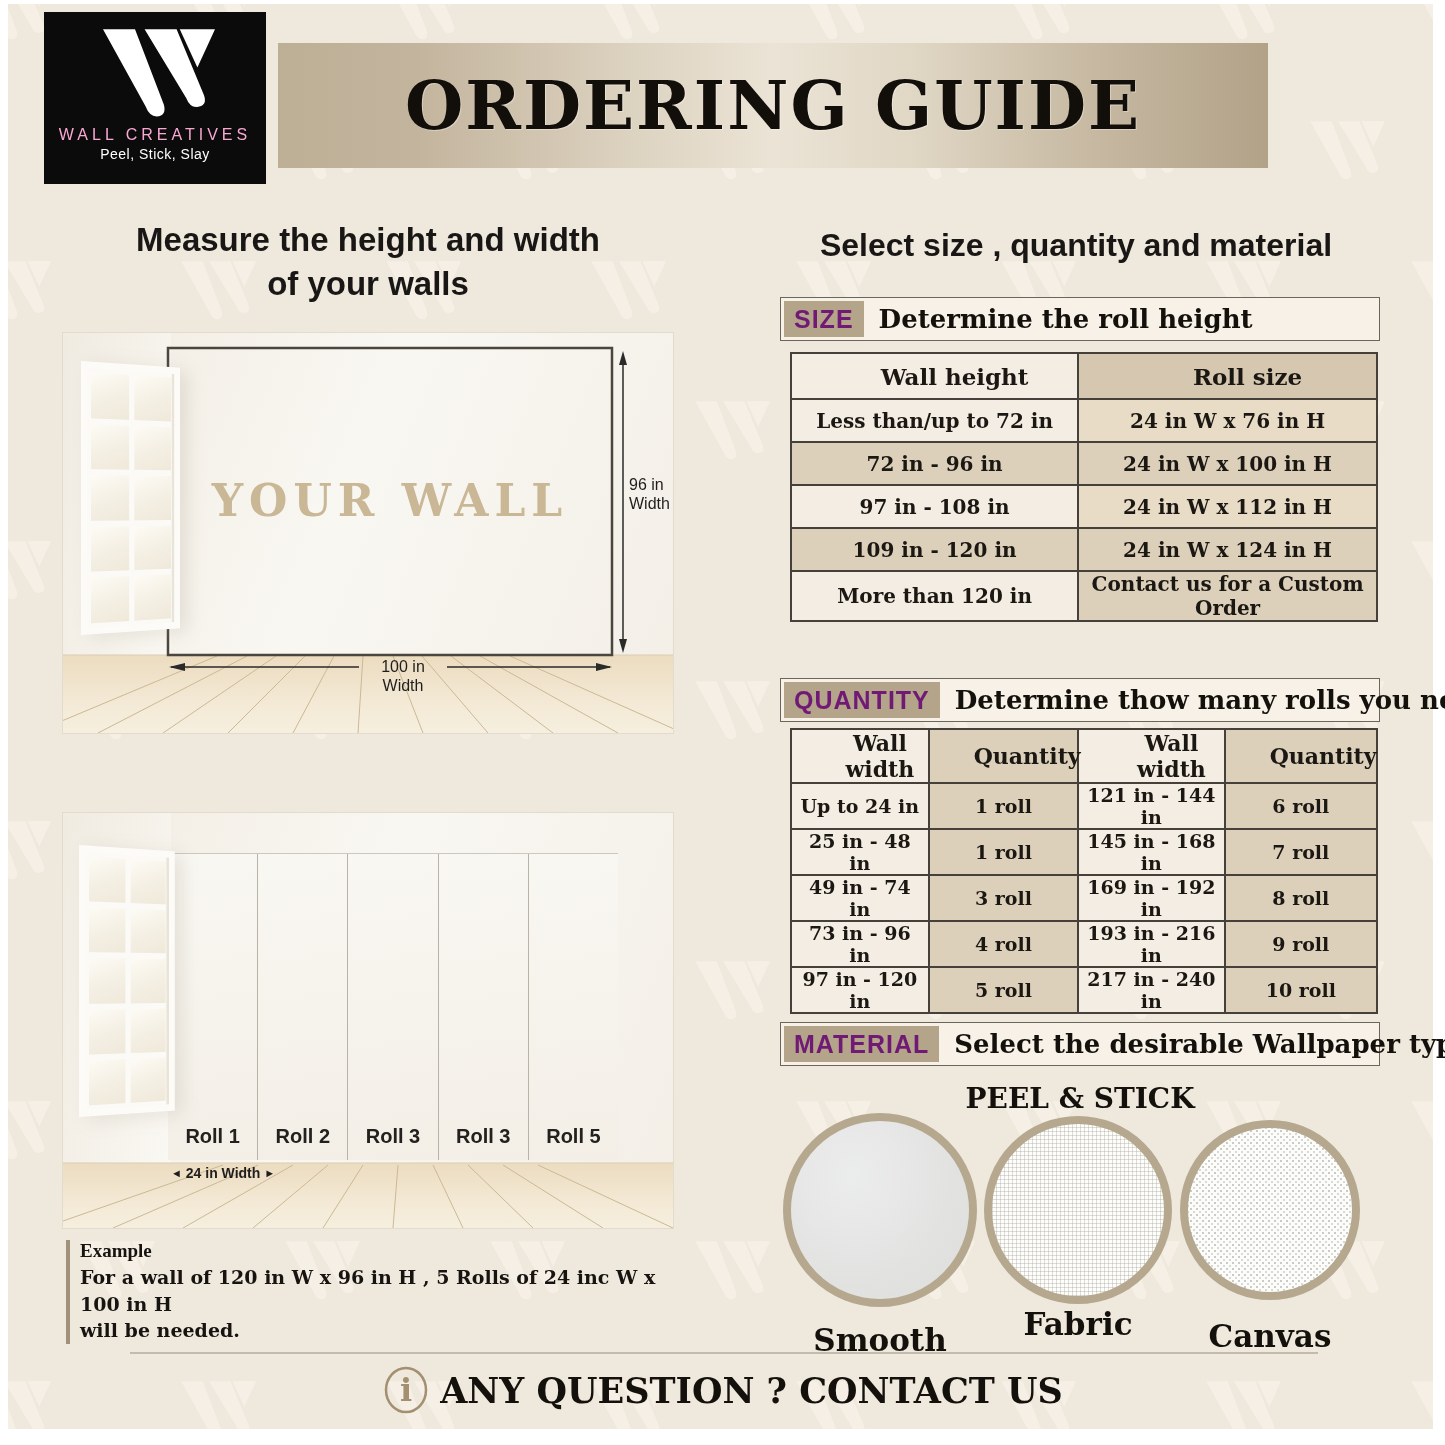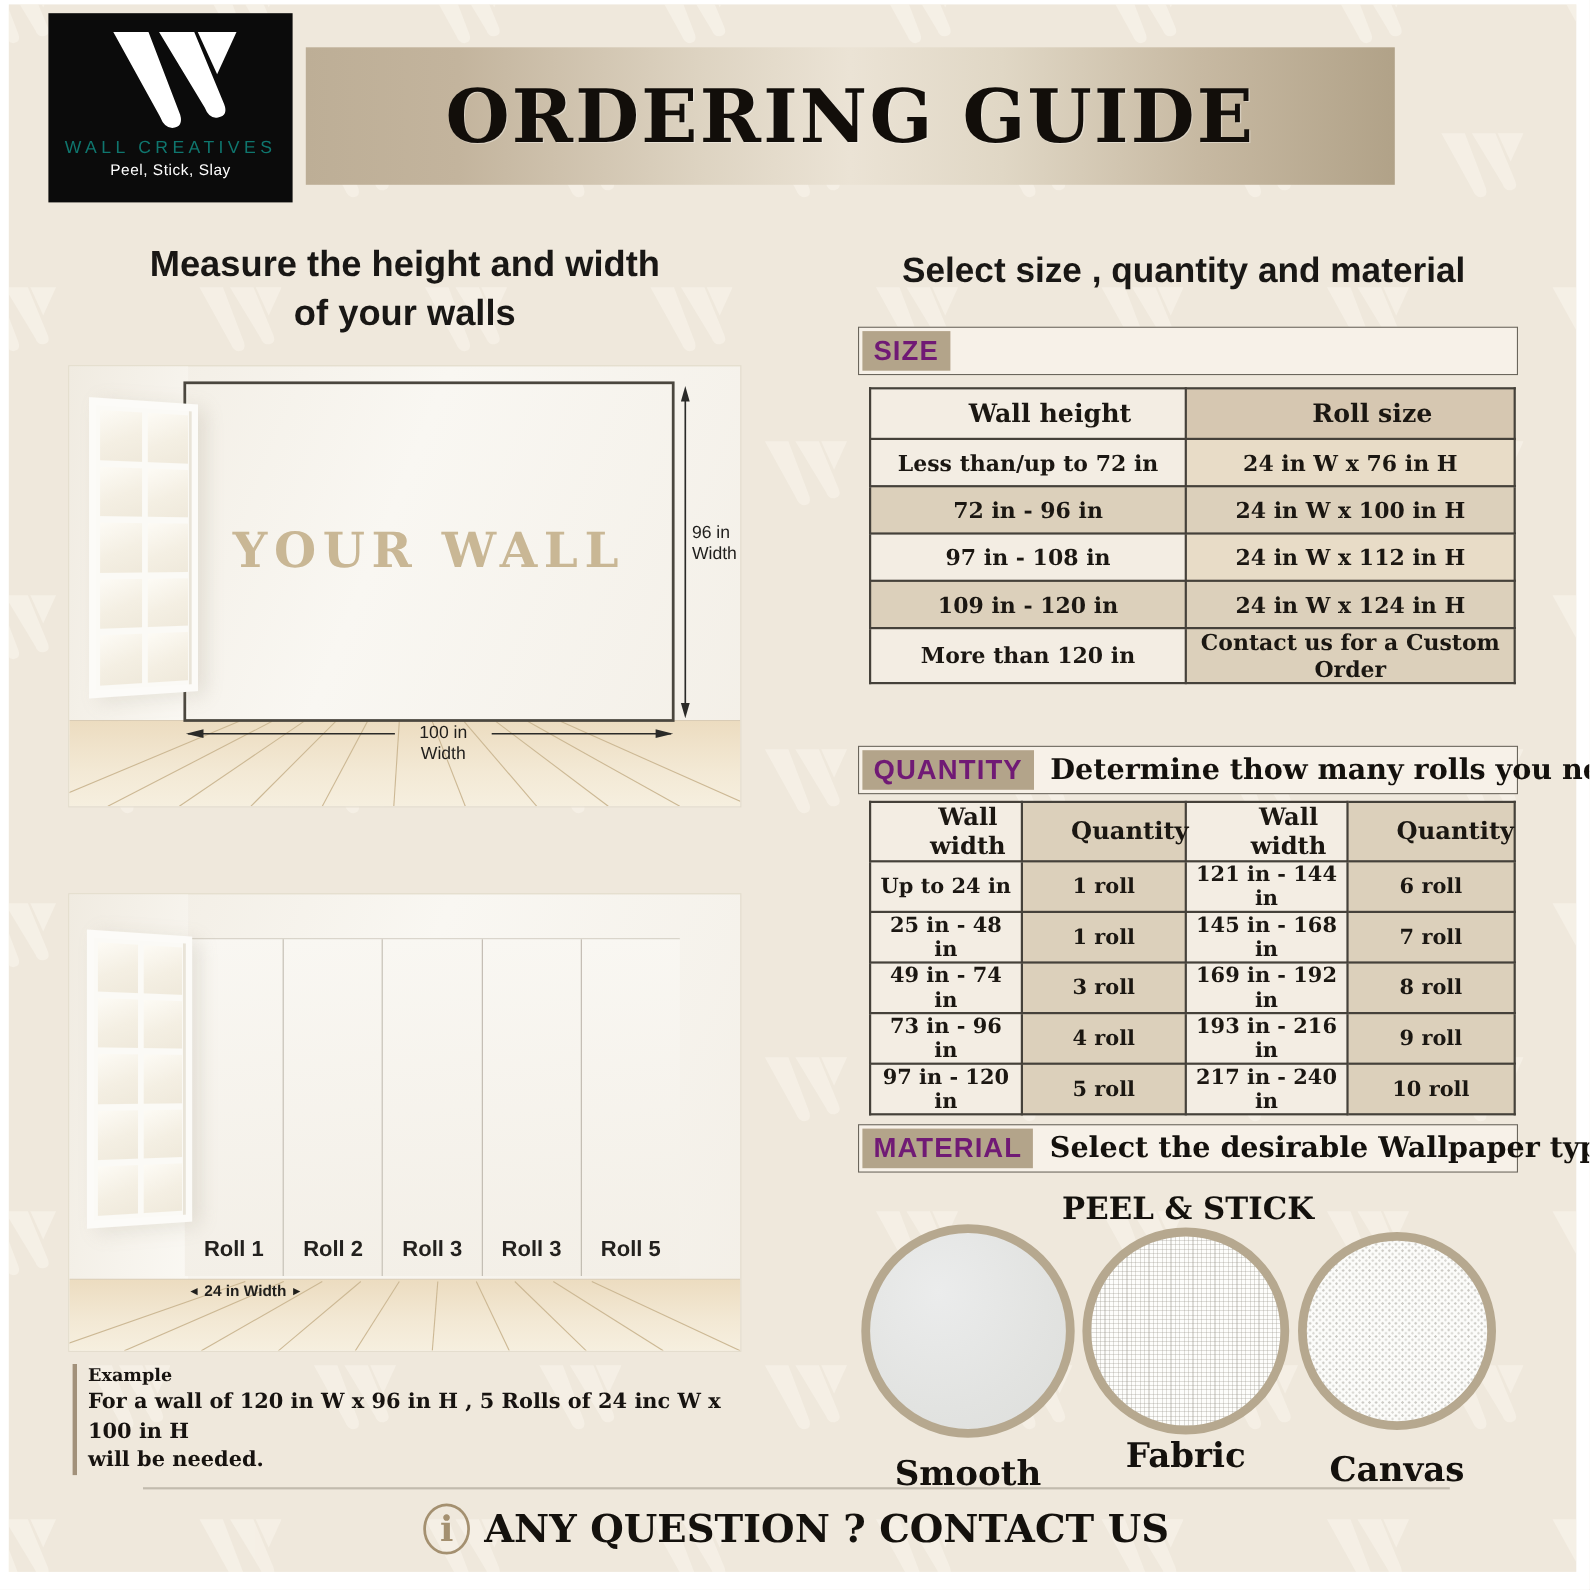--- a/index.html
+++ b/index.html
@@ -7,21 +7,21 @@
         font-family:"Liberation Sans",sans-serif;}
   .canvas{position:absolute;left:8px;top:4px;right:12px;bottom:16px;background:#efe8dc;overflow:hidden;}
   .watermarks{position:absolute;inset:0;pointer-events:none;}
   .wmark{position:absolute;width:80px;height:64px;fill:#fbf7ef;opacity:.5;}
   .content{position:absolute;inset:0;}
 
   
   .logo-box{position:absolute;left:44px;top:12px;width:222px;height:172px;background:#0b0b0b;
             display:flex;flex-direction:column;align-items:center;}
   .logo-box svg{margin-top:14px;width:128px;height:96px;fill:#ffffff;}
-  .brand-name{color:#0f766e;font-size:16px;letter-spacing:4px;margin-top:4px;white-space:nowrap;}
+  .brand-name{color:#f9a8d4;font-size:16px;letter-spacing:4px;margin-top:4px;white-space:nowrap;}
   .brand-tagline{color:#fff;font-size:14px;letter-spacing:.5px;margin-top:2px;}
   .banner{position:absolute;left:278px;top:43px;width:990px;height:125px;
           background:linear-gradient(90deg,#bdae96 0%,#c3b49d 14%,#ddd3c1 36%,#ebe3d5 50%,#e0d7c5 64%,#c7b9a2 82%,#b1a288 100%);
           display:flex;align-items:center;justify-content:center;}
   .banner h1{margin:0;font-family:"DejaVu Serif",serif;font-weight:bold;font-size:67px;letter-spacing:2px;
              color:#120e0a;text-shadow:1px 1px 0 rgba(255,255,255,.35);white-space:nowrap;}
 
   
   .col-heading{position:absolute;text-align:center;font-weight:bold;color:#191715;font-size:33px;line-height:1.32;}
   .left-heading{left:63px;top:218px;width:610px;}
@@ -46,21 +46,21 @@
   .panelwall{position:absolute;display:flex;border-top:1px solid #cdc8bd;}
   .panel{flex:1;position:relative;background:linear-gradient(175deg,#f9f7f2 0%,#f3efe7 100%);border-right:1px solid #b8b2a7;}
   .panel:last-child{border-right:none;}
   .roll-label{position:absolute;left:0;right:0;bottom:12px;text-align:center;font-weight:bold;font-size:20px;color:#23211e;}
   .roll-width{position:absolute;font-weight:bold;font-size:14px;color:#1f1e1c;white-space:nowrap;}
   .roll-width .ah{font-size:11px;position:relative;top:-1px;}
 
   
   .example{position:absolute;left:66px;top:1240px;width:604px;border-left:4px solid #a2917a;padding-left:10px;
            font-family:"DejaVu Serif",serif;font-weight:bold;color:#171310;}
-  .example .ex-title{font-size:16px;margin-bottom:2px;}
+  .example .ex-title{font-size:19px;margin-bottom:2px;font-family:Liberation Serif, serif;}
   .example .ex-line{font-size:19px;line-height:1.4;}
 
   
   .strip{position:absolute;left:780px;width:600px;height:44px;background:#f7f1e8;border:1.5px solid #6b665c;
          display:flex;align-items:stretch;box-sizing:border-box;}
   .strip .badge{background:#b3a48a;color:#701a75;font-weight:bold;font-size:25px;letter-spacing:1px;
                 display:flex;align-items:center;padding:0 10px;margin:3px;white-space:nowrap;}
   .strip .strip-title{font-family:"DejaVu Serif",serif;font-weight:bold;font-size:26px;color:#14110d;
                       display:flex;align-items:center;padding-left:12px;white-space:nowrap;}
 
@@ -500,20 +500,21 @@
     <div class="example">
       <div class="ex-title">Example</div>
       <div class="ex-line">For a wall of 120 in W x 96 in H , 5 Rolls of 24 inc W x 100 in H</div>
       <div class="ex-line">will be needed.</div>
     </div>
 
     <div class="col-heading right-heading">Select size , quantity and material</div>
 
     <div class="strip" style="top:297px">
       <span class="badge">SIZE</span>
+      <span class="strip-title">Determine the roll height</span>
     </div>
     <table class="size-table">
       <colgroup>
           <col style="width:49%">
           <col style="width:51%">
         </colgroup>
     <thead>
           <tr>
             <th>Wall height</th>
             <th>Roll size</th>

